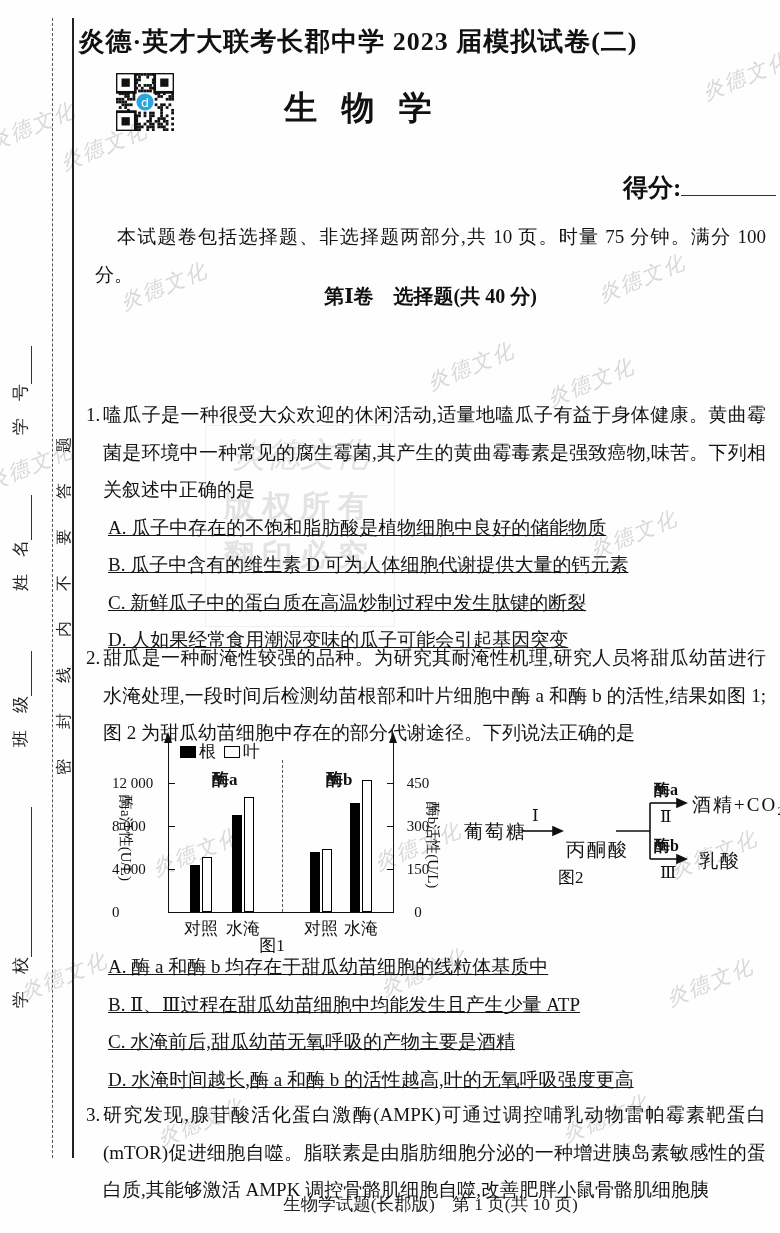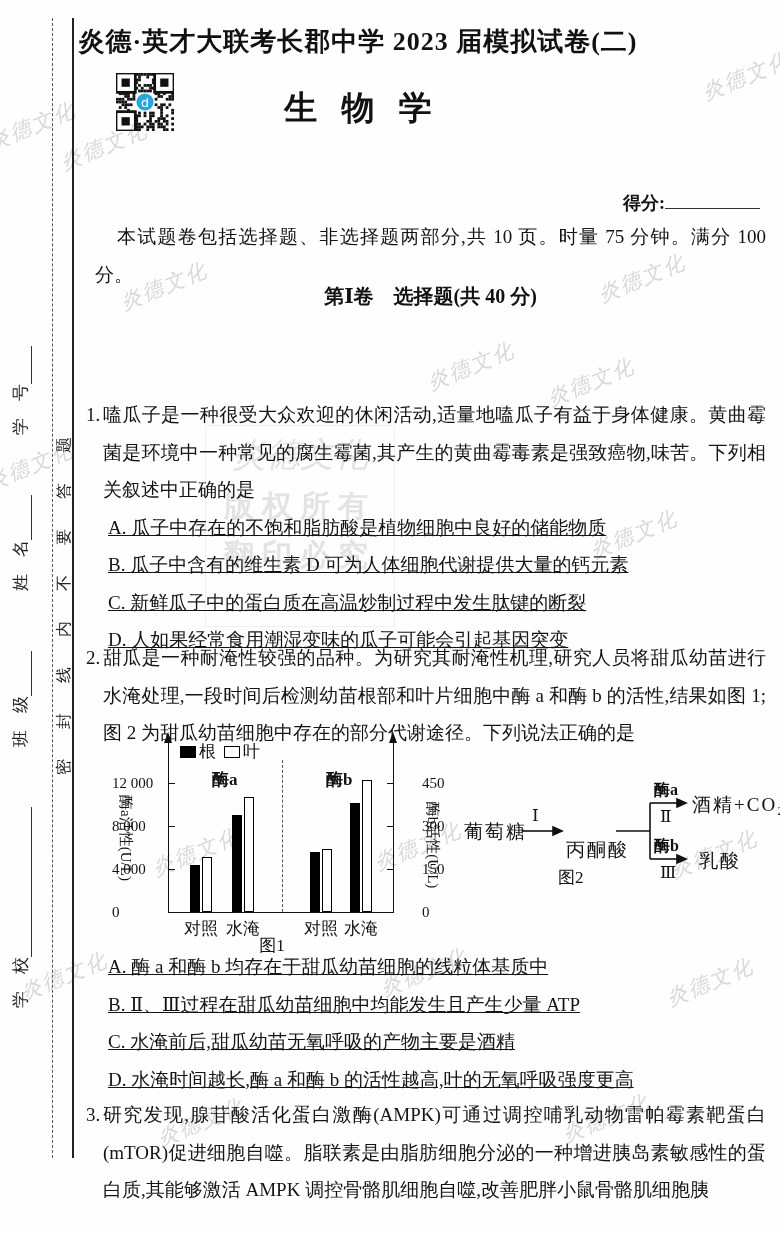--- a/index.html
+++ b/index.html
@@ -16,21 +16,21 @@
           font-size:17px;color:#222;white-space:nowrap;display:flex;align-items:flex-end;}
   .fields .fld{display:flex;align-items:flex-end;}
   .fields .fline{display:inline-block;border-bottom:1.2px solid #333;height:19px;}
   .fields .gap{display:inline-block;}
   
   .title{position:absolute;left:0;top:24px;width:716px;text-align:center;
          font-size:26px;font-weight:bold;letter-spacing:1px;white-space:nowrap;}
   .subject{position:absolute;left:0;top:86px;width:724px;text-align:center;
            font-size:33px;font-weight:bold;letter-spacing:8px;}
   .qr{position:absolute;left:116px;top:73px;width:58px;height:58px;}
-  .score{position:absolute;left:623px;top:190px;font-size:18px;font-weight:600;}
+  .score{position:absolute;left:623px;top:170px;font-size:25px;font-weight:600;}
   .score-line{display:inline-block;width:95px;height:1em;border-bottom:1.5px solid #333;vertical-align:baseline;}
   
   .bodytext{font-size:19px;line-height:37.5px;text-align:justify;color:#141414;}
   .intro{position:absolute;left:95px;top:218px;width:671px;text-indent:22px;}
   .heading{position:absolute;left:95px;top:281px;width:671px;text-align:center;
            font-size:20px;font-weight:bold;line-height:30px;}
   .instruction{position:absolute;left:88px;top:321px;width:678px;box-sizing:border-box;}
   .q{position:absolute;box-sizing:border-box;padding-left:17px;width:680px;left:86px;z-index:2;}
   .qnum{position:absolute;left:0;top:0;line-height:37.5px;}
   .opt{margin-left:5px;text-decoration:underline;}
@@ -41,21 +41,21 @@
   .fig1 .yaxis{position:absolute;top:10px;width:0;height:170px;border-left:1.6px solid #111;}
   .fig1 .arrow-up{position:absolute;top:0;width:0;height:0;
                   border-left:4px solid transparent;border-right:4px solid transparent;border-bottom:11px solid #111;}
   .fig1 .xaxis{position:absolute;left:68px;top:180px;width:226px;border-top:1.6px solid #111;}
   .fig1 .divider{position:absolute;left:182px;top:28px;height:152px;border-left:1.5px dashed #555;}
   .fig1 .bar{position:absolute;width:10px;box-sizing:border-box;}
   .fig1 .bar.root{background:#000;}
   .fig1 .bar.leaf{background:#fff;border:1.5px solid #000;}
   .fig1 .tickmark{position:absolute;width:6px;border-top:1.5px solid #111;}
   .fig1 .tlab-l{position:absolute;width:52px;text-align:left;line-height:16px;}
-  .fig1 .tlab-r{position:absolute;width:40px;text-align:left;line-height:16px;margin-left:24px;}
+  .fig1 .tlab-r{position:absolute;width:40px;text-align:center;line-height:16px;}
   .fig1 .cat{position:absolute;width:48px;text-align:center;font-size:17px;color:#111;}
   .fig1 .glabel{position:absolute;font-size:17px;font-weight:600;}
   .fig1 .legend{position:absolute;left:80px;top:8px;font-size:17px;display:flex;align-items:center;}
   .fig1 .sw{display:inline-block;width:16px;height:12px;margin-right:3px;box-sizing:border-box;}
   .fig1 .sw.filled{background:#000;}
   .fig1 .sw.open{background:#fff;border:1.5px solid #000;margin-left:8px;}
   .fig1 .ytitle{position:absolute;width:96px;height:16px;text-align:center;font-size:15px;
                 transform:rotate(90deg);white-space:nowrap;}
   .fig1 .caption{position:absolute;left:150px;top:202px;width:44px;text-align:center;font-size:17px;}
   
@@ -360,13 +360,14 @@
     <div class="opt">B. Ⅱ、Ⅲ过程在甜瓜幼苗细胞中均能发生且产生少量 ATP</div>
     <div class="opt">C. 水淹前后,甜瓜幼苗无氧呼吸的产物主要是酒精</div>
     <div class="opt">D. 水淹时间越长,酶 a 和酶 b 的活性越高,叶的无氧呼吸强度更高</div>
   </div>
 
   <div class="bodytext q" style="top:1096px">
     <span class="qnum">3.</span>
     <span>研究发现,腺苷酸活化蛋白激酶(AMPK)可通过调控哺乳动物雷帕霉素靶蛋白(mTOR)促进细胞自噬。脂联素是由脂肪细胞分泌的一种增进胰岛素敏感性的蛋白质,其能够激活 AMPK 调控骨骼肌细胞自噬,改善肥胖小鼠骨骼肌细胞胰</span>
   </div>
 
+  <div class="footer">生物学试题(长郡版)　第 1 页(共 10 页)</div>
 </div>
 
 </body></html>

